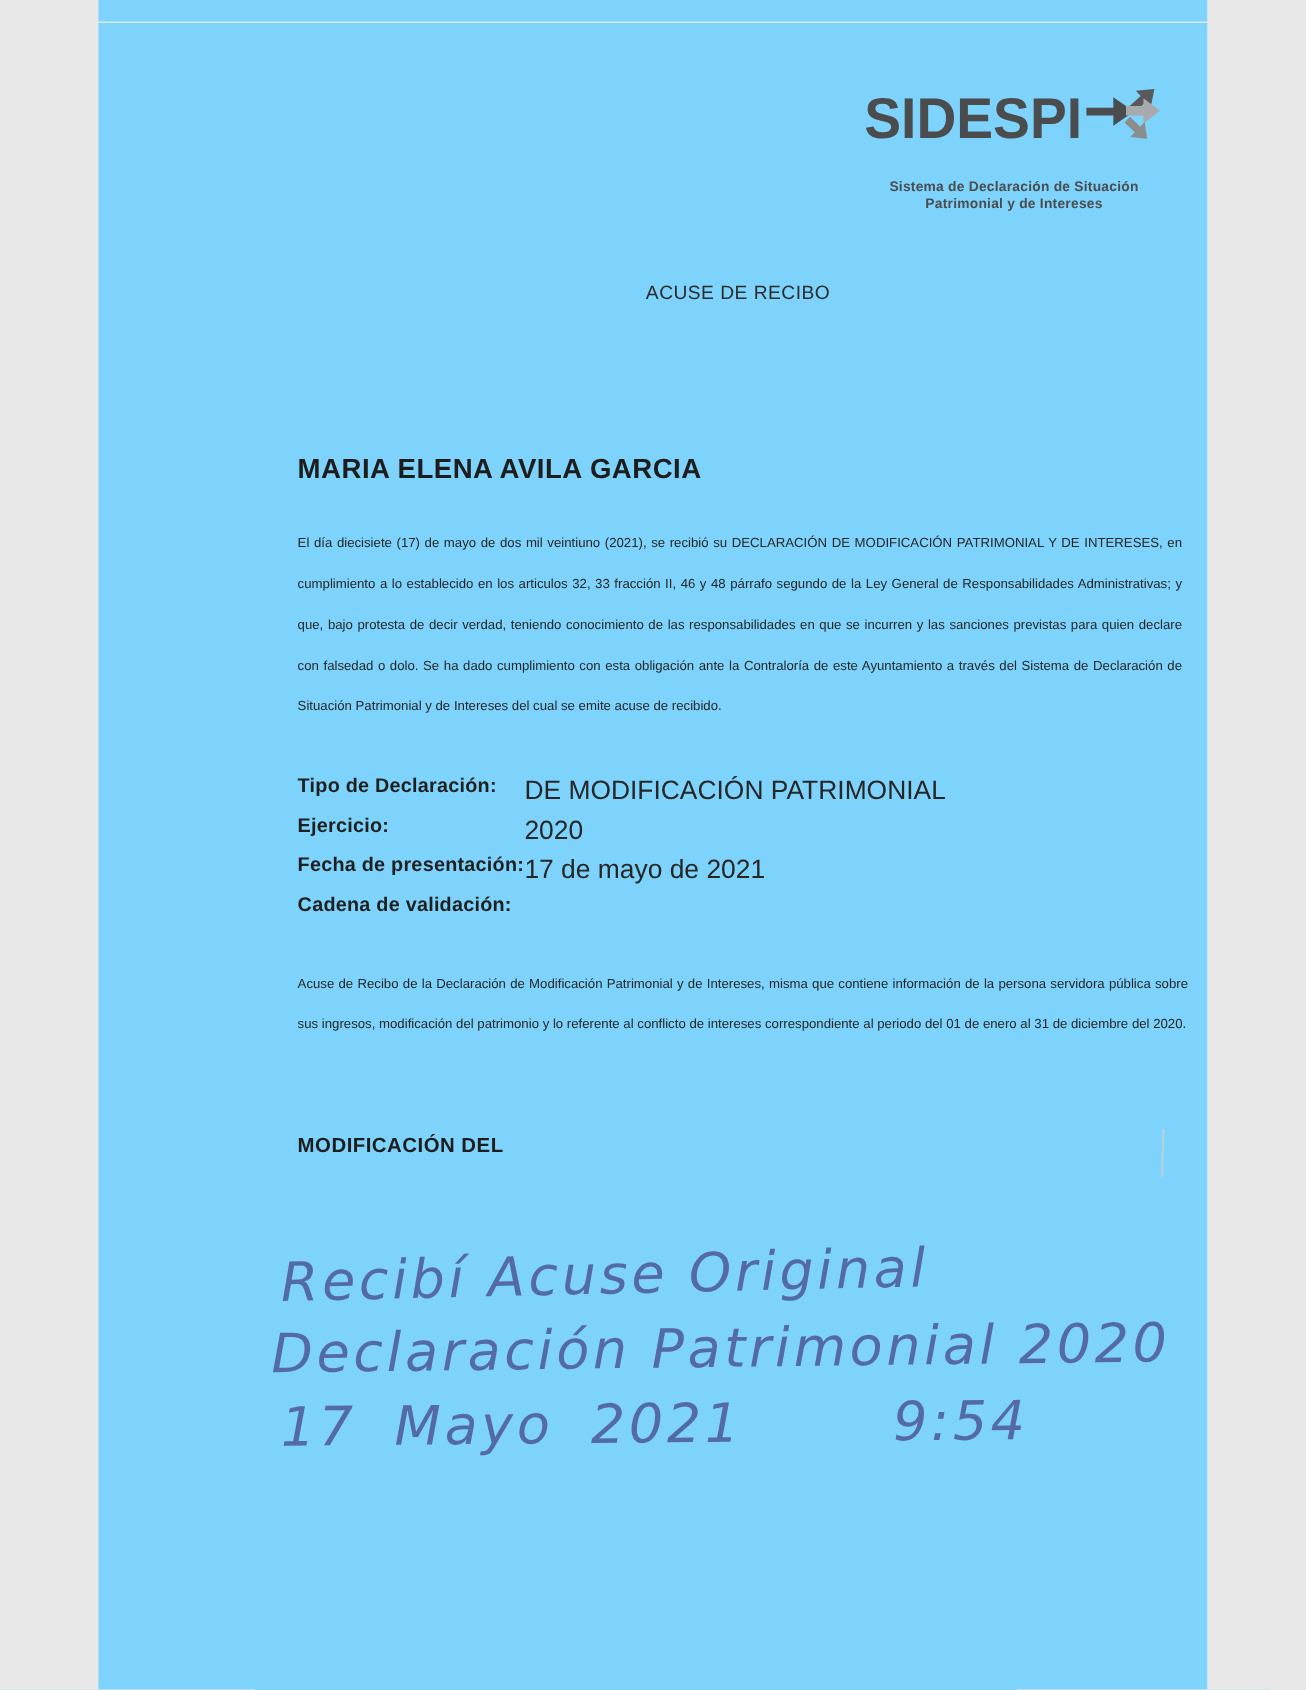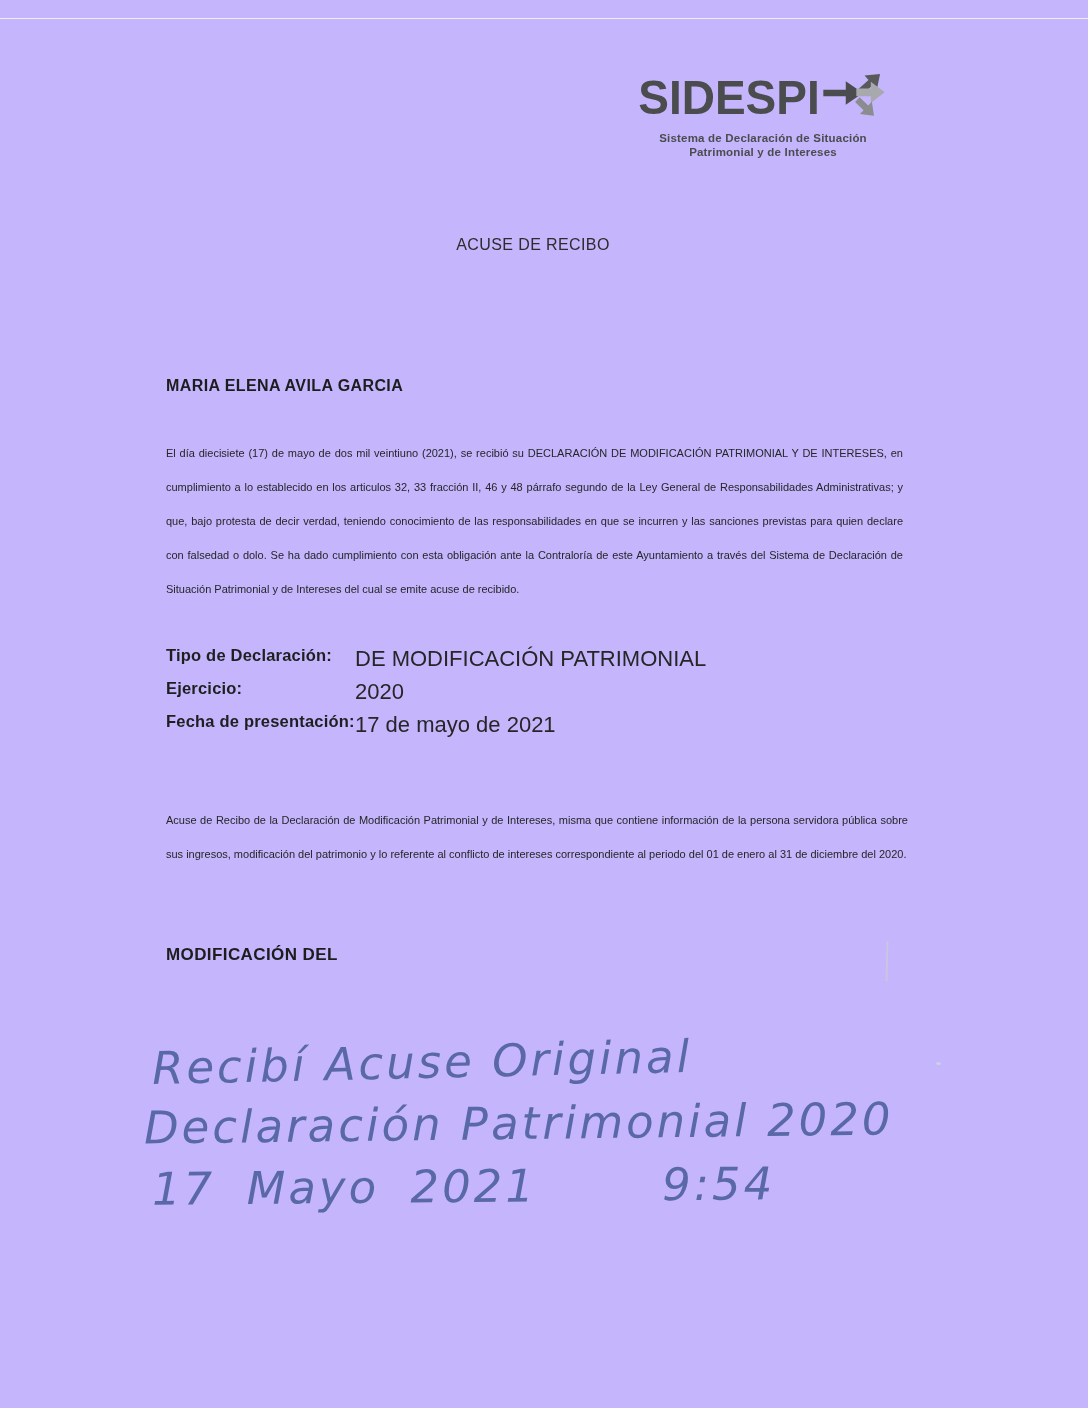--- a/index.html
+++ b/index.html
@@ -1,21 +1,21 @@
 <!DOCTYPE html>
 <html><head>
 <meta charset="utf-8">
 <style>
   html, body { margin: 0; padding: 0; background: #e8e8e8; }
   .page {
     position: relative;
-    width: 1088px;
+    width: 924px;
     height: 1408px;
     margin: 0 auto;
-    background: #c4b5fd;
+    background: #7dd3fc;
     font-family: "Liberation Sans", sans-serif;
     color: #232323;
     overflow: hidden;
   }
   
   .scan-line-top {
     position: absolute; top: 18px; left: 0; width: 100%; height: 1px;
     background: #efefef;
   }
   .pen-mark-vertical {
@@ -32,34 +32,34 @@
     position: absolute; left: 638px; top: 66px; width: 250px;
     text-align: center; color: #4b4c4e;
   }
   .logo-row { display: flex; align-items: center; justify-content: center; }
   .logo-word {
     font-size: 46px; font-weight: bold; letter-spacing: 0px;
     color: #4b4c4e; line-height: 1; transform: scaleY(1.04);
   }
   .logo-arrows { margin-left: 2px; margin-top: -4px; }
   .logo-subtitle {
-    margin-top: 3px; font-size: 11.5px; font-weight: bold;
+    margin-top: 20px; font-size: 11.5px; font-weight: bold;
     color: #4b4c4e; line-height: 14px; letter-spacing: 0.2px;
   }
 
   
   .doc-title {
     position: absolute; top: 235px; left: 0; width: 1066px;
     text-align: center; font-size: 16px; line-height: 19.5px;
     color: #2c2c2c; letter-spacing: 0.4px;
   }
 
   .recipient {
     position: absolute; left: 166px; top: 377px;
-    font-size: 16px; font-weight: bold; letter-spacing: 0.4px; color: #1d1d1d;
+    font-size: 23px; font-weight: bold; letter-spacing: 0.4px; color: #1d1d1d;
   }
 
   .para {
     position: absolute; left: 166px; width: 737px;
     font-size: 11px; line-height: 34px; text-align: justify; color: #262626;
   }
   .para-1 { top: 436px; }
   .para-2 { top: 803px; width: 742px; }
 
   .fields { position: absolute; left: 166px; top: 646px; }
@@ -124,20 +124,24 @@
       <span class="field-value">DE MODIFICACIÓN PATRIMONIAL</span>
     </div>
     <div class="field-row">
       <span class="field-label">Ejercicio:</span>
       <span class="field-value">2020</span>
     </div>
     <div class="field-row">
       <span class="field-label">Fecha de presentación:</span>
       <span class="field-value">17 de mayo de 2021</span>
     </div>
+    <div class="field-row">
+      <span class="field-label">Cadena de validación:</span>
+      <span class="field-value"></span>
+    </div>
   </div>
 
   <div class="para para-2">Acuse de Recibo de la Declaración de Modificación Patrimonial y de Intereses, misma que contiene información de la persona servidora pública sobre sus ingresos, modificación del patrimonio y lo referente al conflicto de intereses correspondiente al periodo del 01 de enero al 31 de diciembre del 2020.</div>
 
   <div class="contraloria">MODIFICACIÓN DEL</div>
 
   <div class="pen-mark-vertical"></div>
   <div class="pen-mark-dot"></div>
 
   <div class="handwriting hw-1">Recibí Acuse Original</div>

